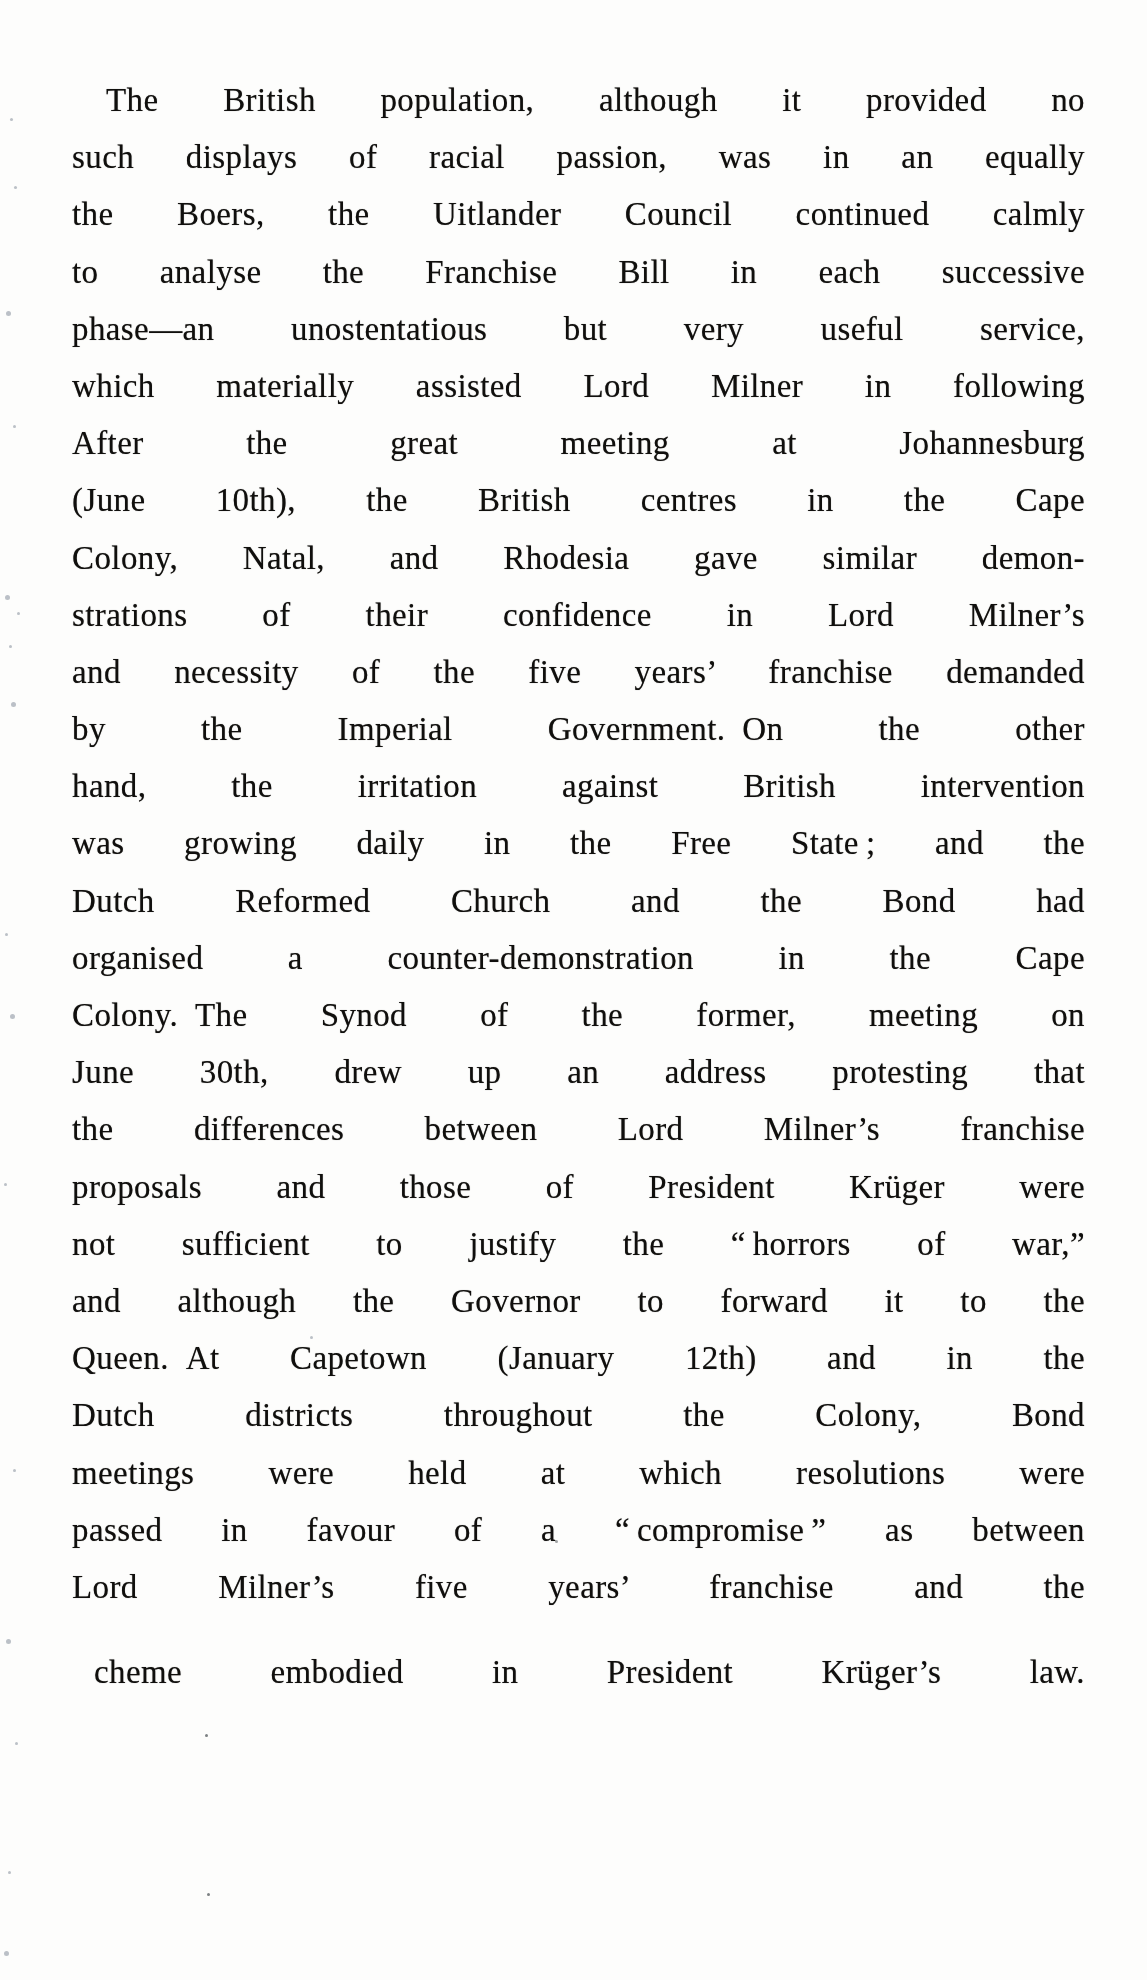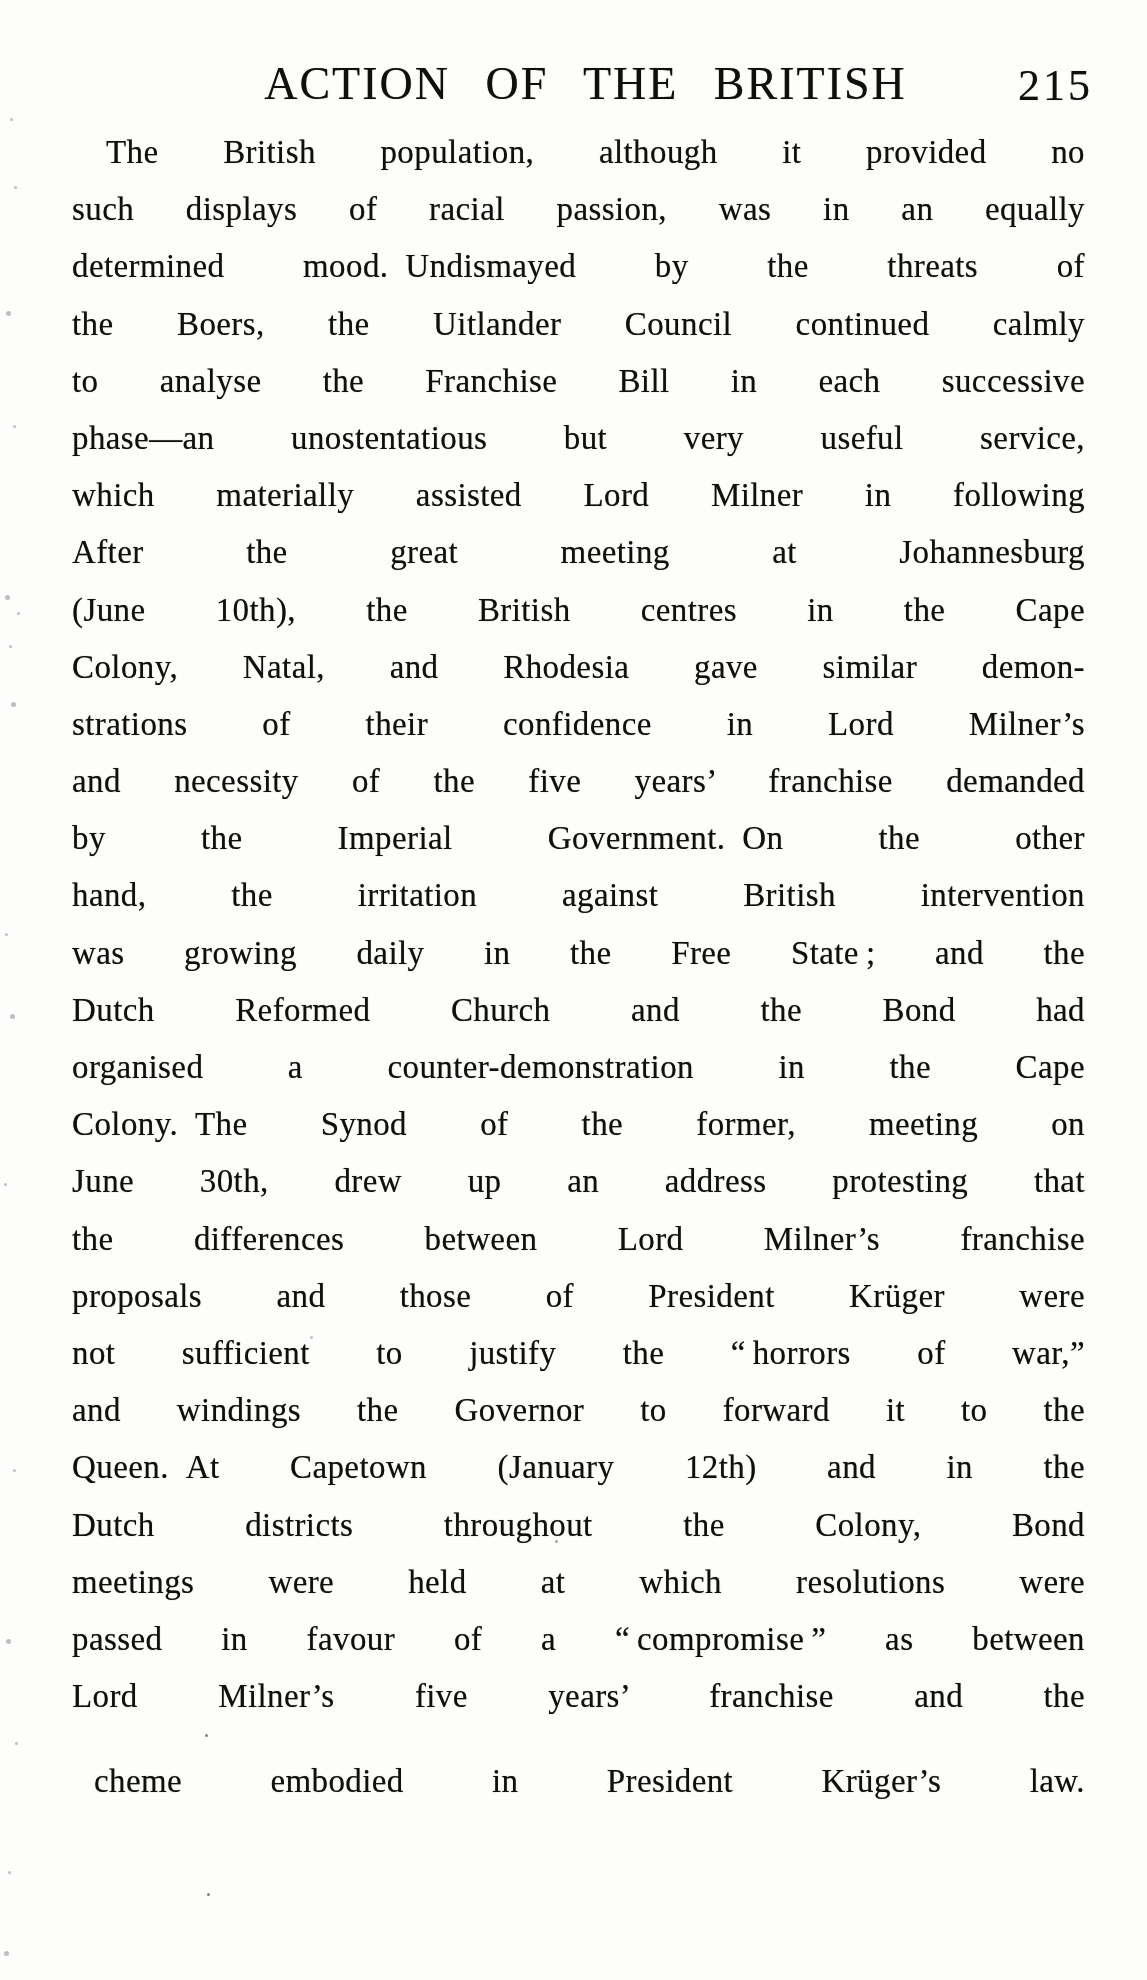--- a/index.html
+++ b/index.html
@@ -76,49 +76,44 @@
       555px 1540px 0 0 rgba(70,75,80,0.5);
   }
 </style>
 </head>
 <body>
 
 <div class="scan-noise"></div>
 
 <div class="page-column">
 
-  <div class="running-header">
-    <span class="header-title">ACTION OF THE BRITISH</span>
-    <span class="page-number">215</span>
-  </div>
 
   <div class="body-text">
     <div class="line first">The British population, although it provided no</div>
     <div class="line">such displays of racial passion, was in an equally</div>
-    <div class="line">determined mood. Undismayed by the threats of</div>
     <div class="line">the Boers, the Uitlander Council continued calmly</div>
     <div class="line">to analyse the Franchise Bill in each successive</div>
     <div class="line">phase—an unostentatious but very useful service,</div>
     <div class="line">which materially assisted Lord Milner in following</div>
     <div class="line">After the great meeting at Johannesburg</div>
     <div class="line">(June 10th), the British centres in the Cape</div>
     <div class="line">Colony, Natal, and Rhodesia gave similar demon-</div>
     <div class="line">strations of their confidence in Lord Milner’s</div>
     <div class="line">and necessity of the five years’ franchise demanded</div>
     <div class="line">by the Imperial Government. On the other</div>
     <div class="line">hand, the irritation against British intervention</div>
     <div class="line">was growing daily in the Free State ; and the</div>
     <div class="line">Dutch Reformed Church and the Bond had</div>
     <div class="line">organised a counter-demonstration in the Cape</div>
     <div class="line">Colony. The Synod of the former, meeting on</div>
     <div class="line">June 30th, drew up an address protesting that</div>
     <div class="line">the differences between Lord Milner’s franchise</div>
     <div class="line">proposals and those of President Krüger were</div>
     <div class="line">not sufficient to justify the “ horrors of war,”</div>
-    <div class="line">and windings the Governor to forward it to the</div>
+    <div class="line">and although the Governor to forward it to the</div>
     <div class="line">Queen. At Capetown (January 12th) and in the</div>
     <div class="line">Dutch districts throughout the Colony, Bond</div>
     <div class="line">meetings were held at which resolutions were</div>
     <div class="line">passed in favour of a “ compromise ” as between</div>
     <div class="line">Lord Milner’s five years’ franchise and the</div>
     <div class="line last">cheme embodied in President Krüger’s law.</div>
   </div>
 
 </div>
 

